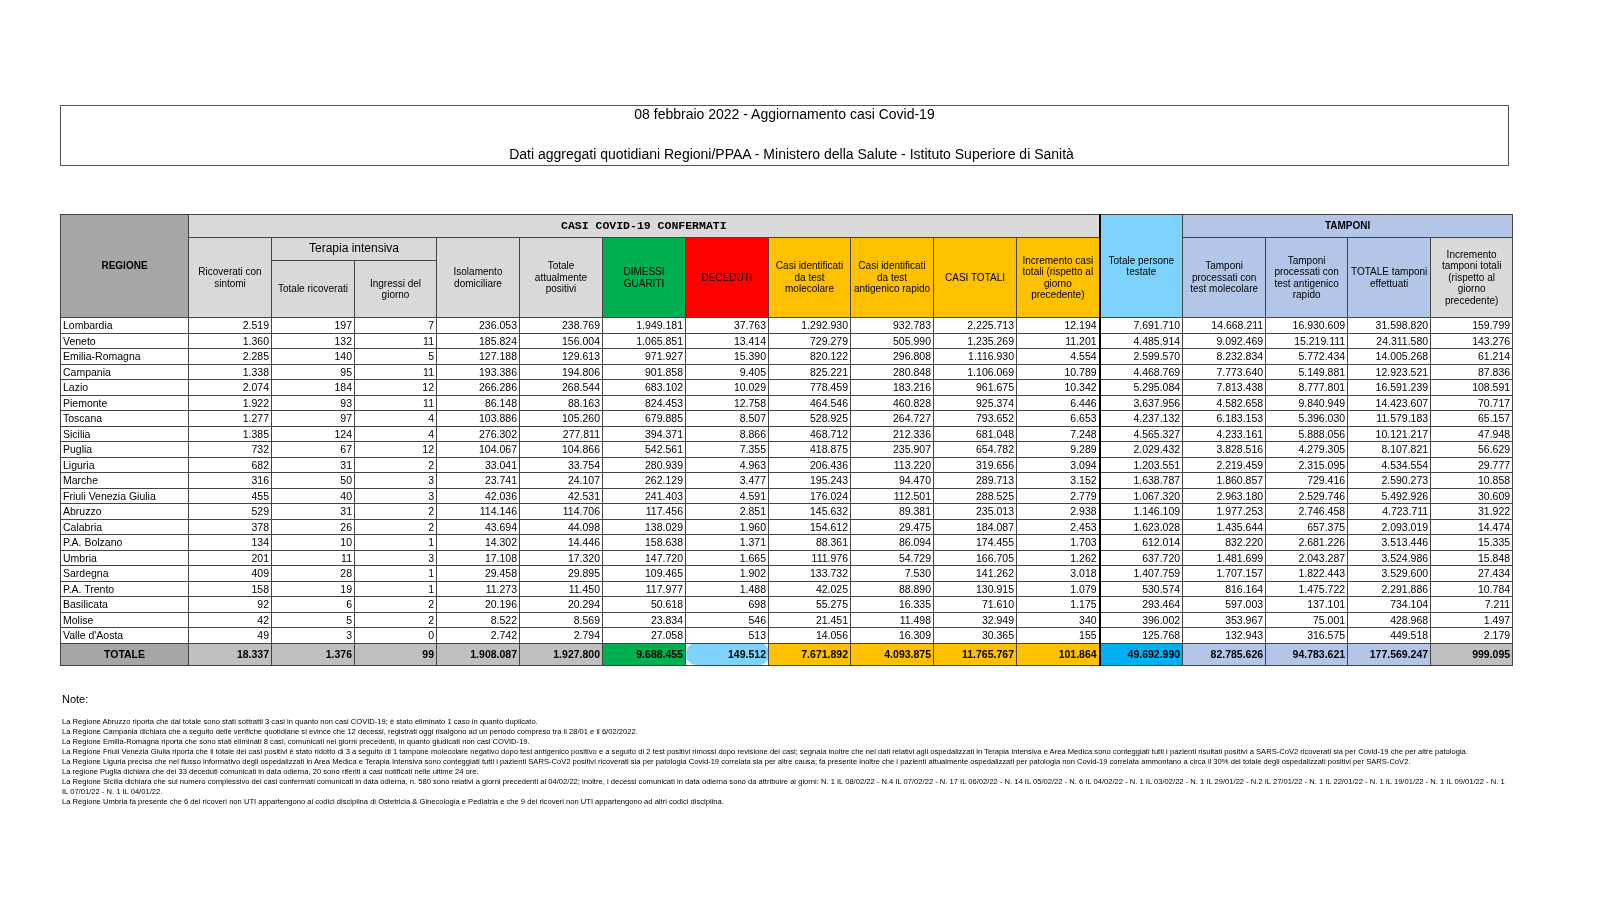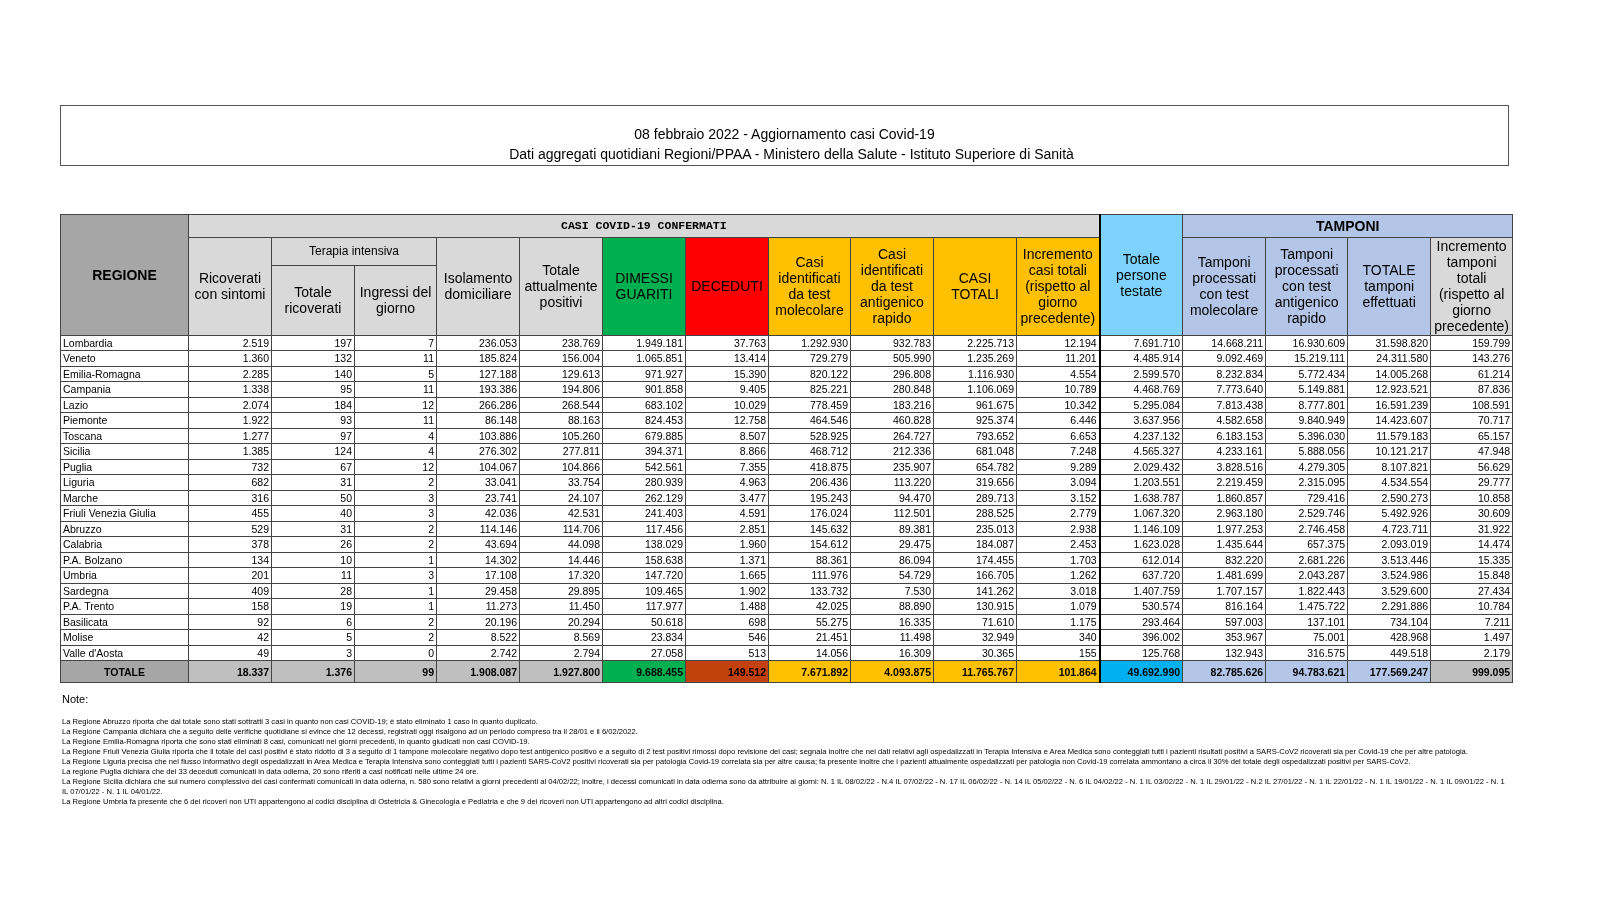--- a/index.html
+++ b/index.html
@@ -2,50 +2,50 @@
 <html><head>
 <meta charset="utf-8">
 <style>
   html, body { margin: 0; padding: 0; background: #ffffff; }
   body { width: 1600px; height: 900px; position: relative; font-family: "Liberation Sans", sans-serif; color: #000; overflow: hidden; }
   .title-box {
     position: absolute; left: 60px; top: 105px; width: 1449px; height: 61px;
     border: 1px solid #555; box-sizing: border-box;
     text-align: center; font-size: 14px; line-height: 1;
   }
-  .title-box .t1 { position: absolute; left: 0; right: 0; top: 21px; }
+  .title-box .t1 { position: absolute; left: 0; right: 0; top: 1px; }
   .title-box .t2 { position: absolute; left: 14px; right: 0; top: 41px; }
 
   table.main {
     position: absolute; left: 60px; top: 214px; width: 1450px;
     border-collapse: collapse; table-layout: fixed;
     font-size: 10.5px;
   }
   table.main td, table.main th {
     border: 1px solid #444; padding: 0 2px; overflow: hidden; white-space: nowrap;
   }
-  table.main th { font-weight: normal; text-align: center; white-space: normal; line-height: 1.15; font-size: 14px; }
+  table.main th { font-weight: normal; text-align: center; white-space: normal; line-height: 1.15; font-size: 10px; }
   .h-reg { background: #a6a6a6; font-weight: bold !important; }
   .h-grey { background: #d9d9d9; }
   .h-green { background: #00b050; }
   .h-red { background: #ff0000; }
   .h-yellow { background: #ffc000; }
   .h-blue { background: #7dd3fc; }
   .h-lblue { background: #b4c6e7; }
   .bold { font-weight: bold !important; font-size: 11.5px !important; font-family: Liberation Mono, monospace; }
   tr.hdr1 th { height: 22px; }
   tr.hdr2 th { height: 22px; }
   tr.hdr3 th { height: 56px; }
   tr.data td { height: 14.5px; line-height: 14.5px; }
   tr.data td.num { text-align: right; }
   tr.data td.reg { text-align: left; }
   tr.total td { height: 21px; font-weight: bold; text-align: right; background: #bfbfbf; }
   tr.total td.reg { text-align: center; background: #a6a6a6; }
   tr.total td.c-green { background: #00b050; }
-  tr.total td.c-red { background: #c2410c; }
+  tr.total td.c-red { background: #7dd3fc; border-radius: 10px; }
   tr.total td.c-yellow { background: #ffc000; margin-left: 24px; }
   tr.total td.c-blue { background: #00b0f0; }
   tr.total td.c-lblue { background: #b4c6e7; }
   .thick-left { border-left: 2px solid #000 !important; }
 
   .notes-label { position: absolute; left: 62px; top: 693px; font-size: 11px; }
   .notes { position: absolute; left: 62px; top: 717px; width: 1450px; font-size: 7.6px; line-height: 10px; }
   .notes p { margin: 0; }
 </style>
 </head>

